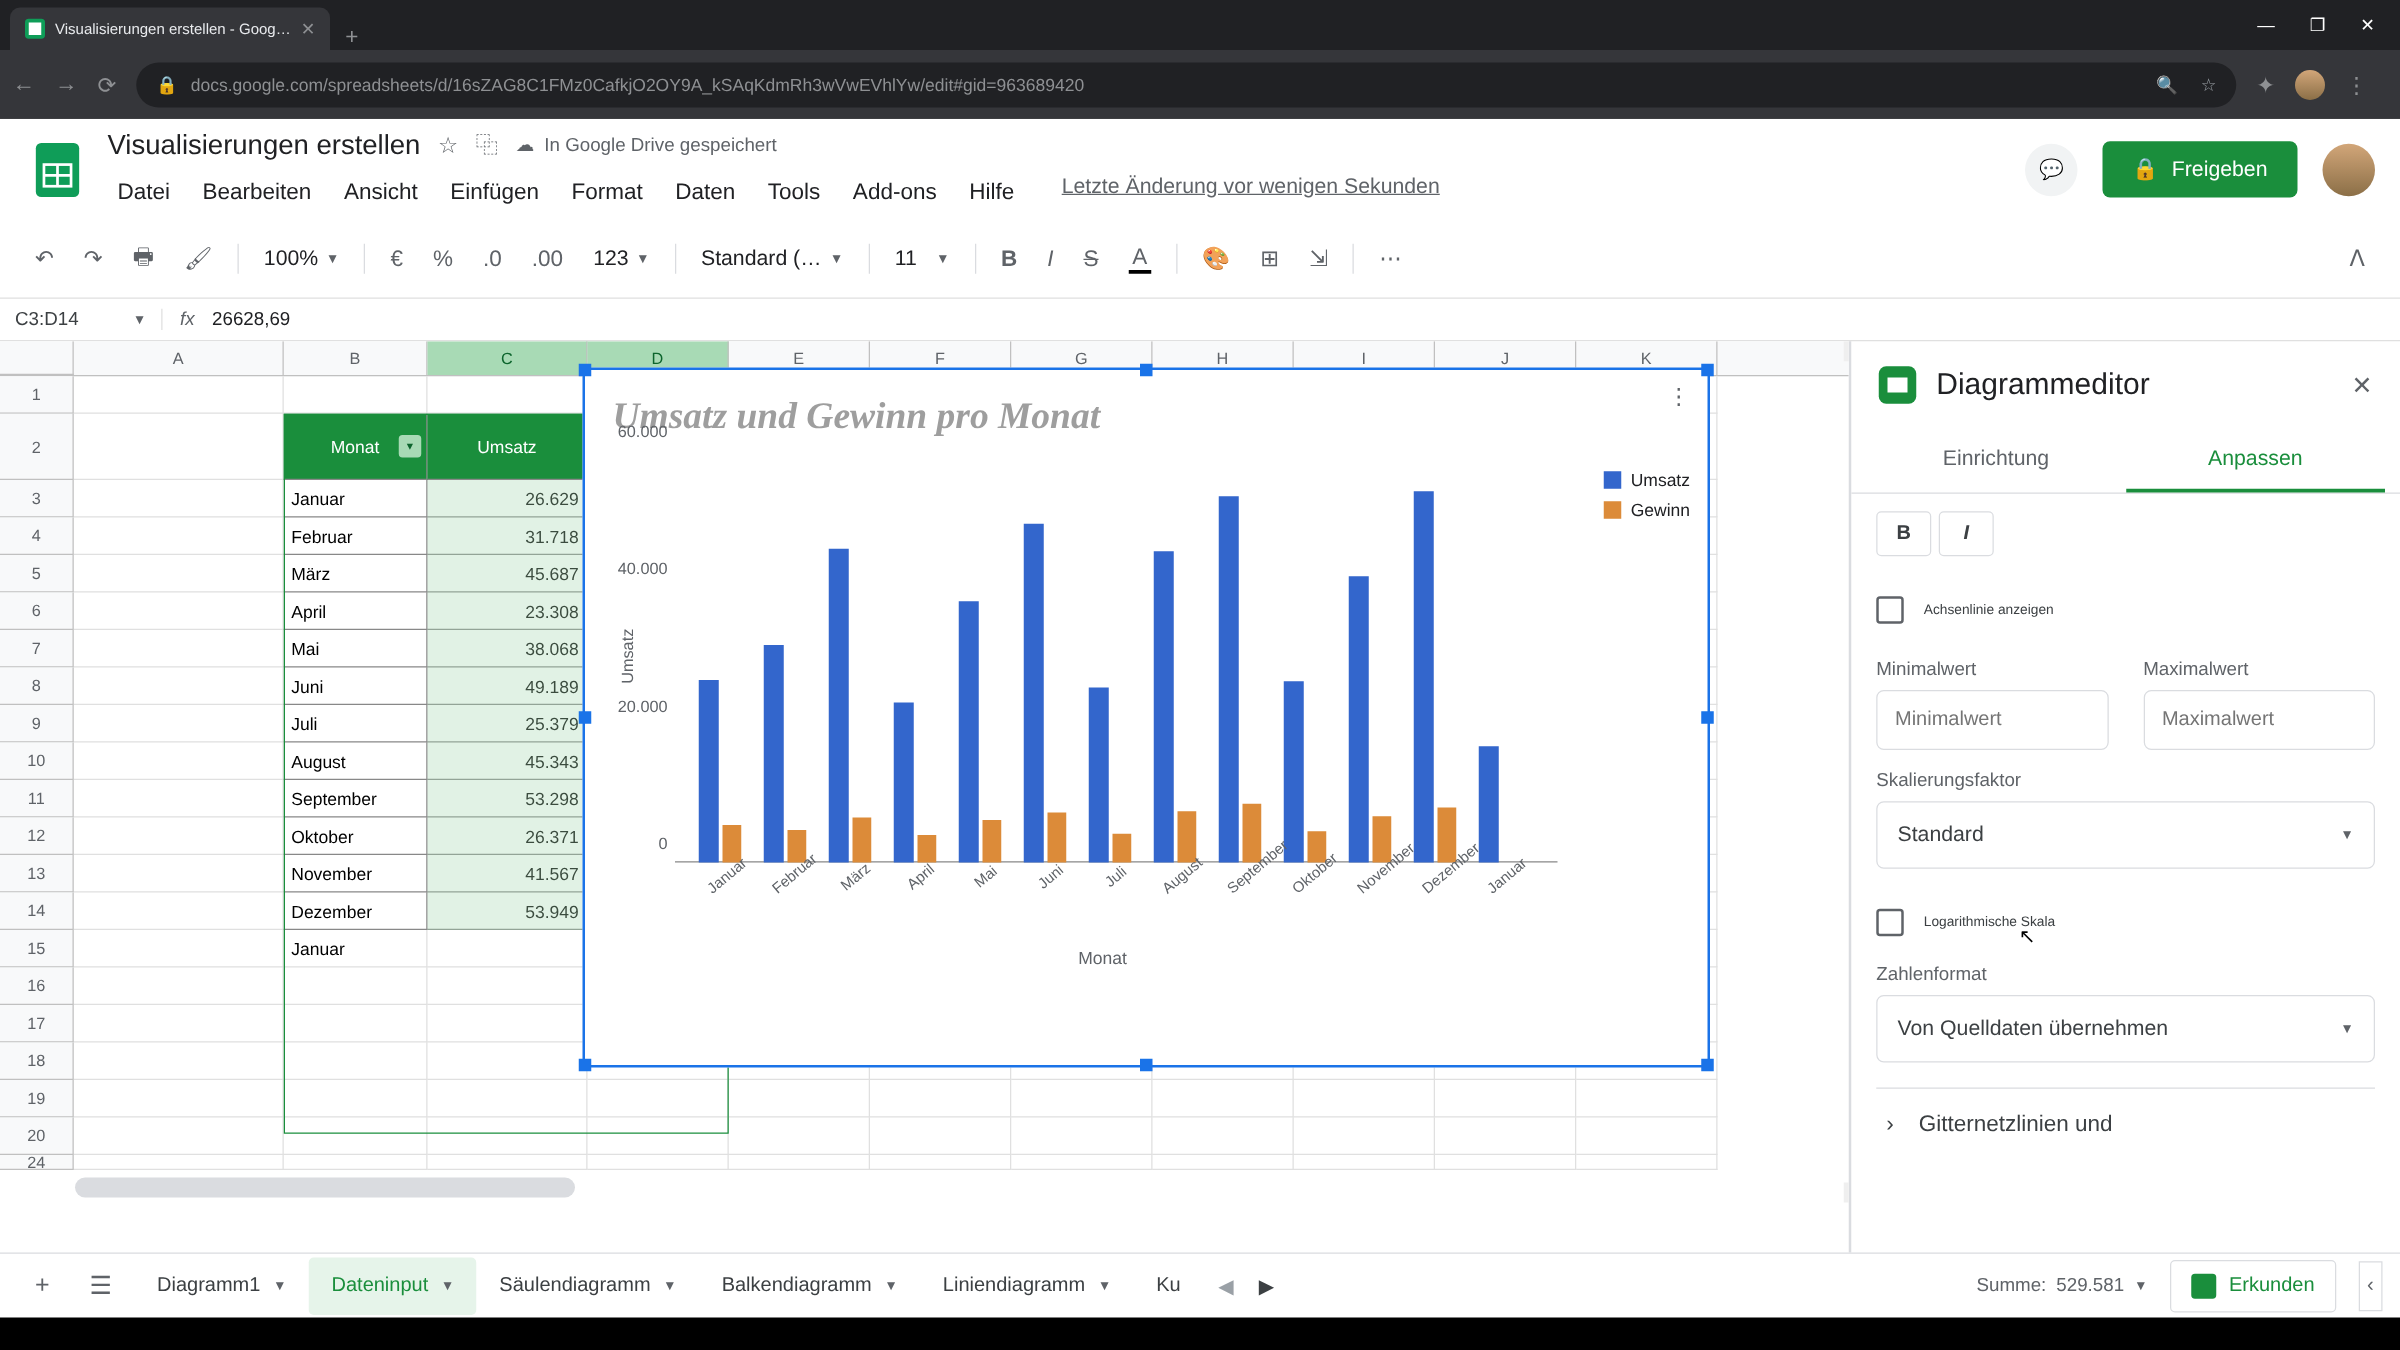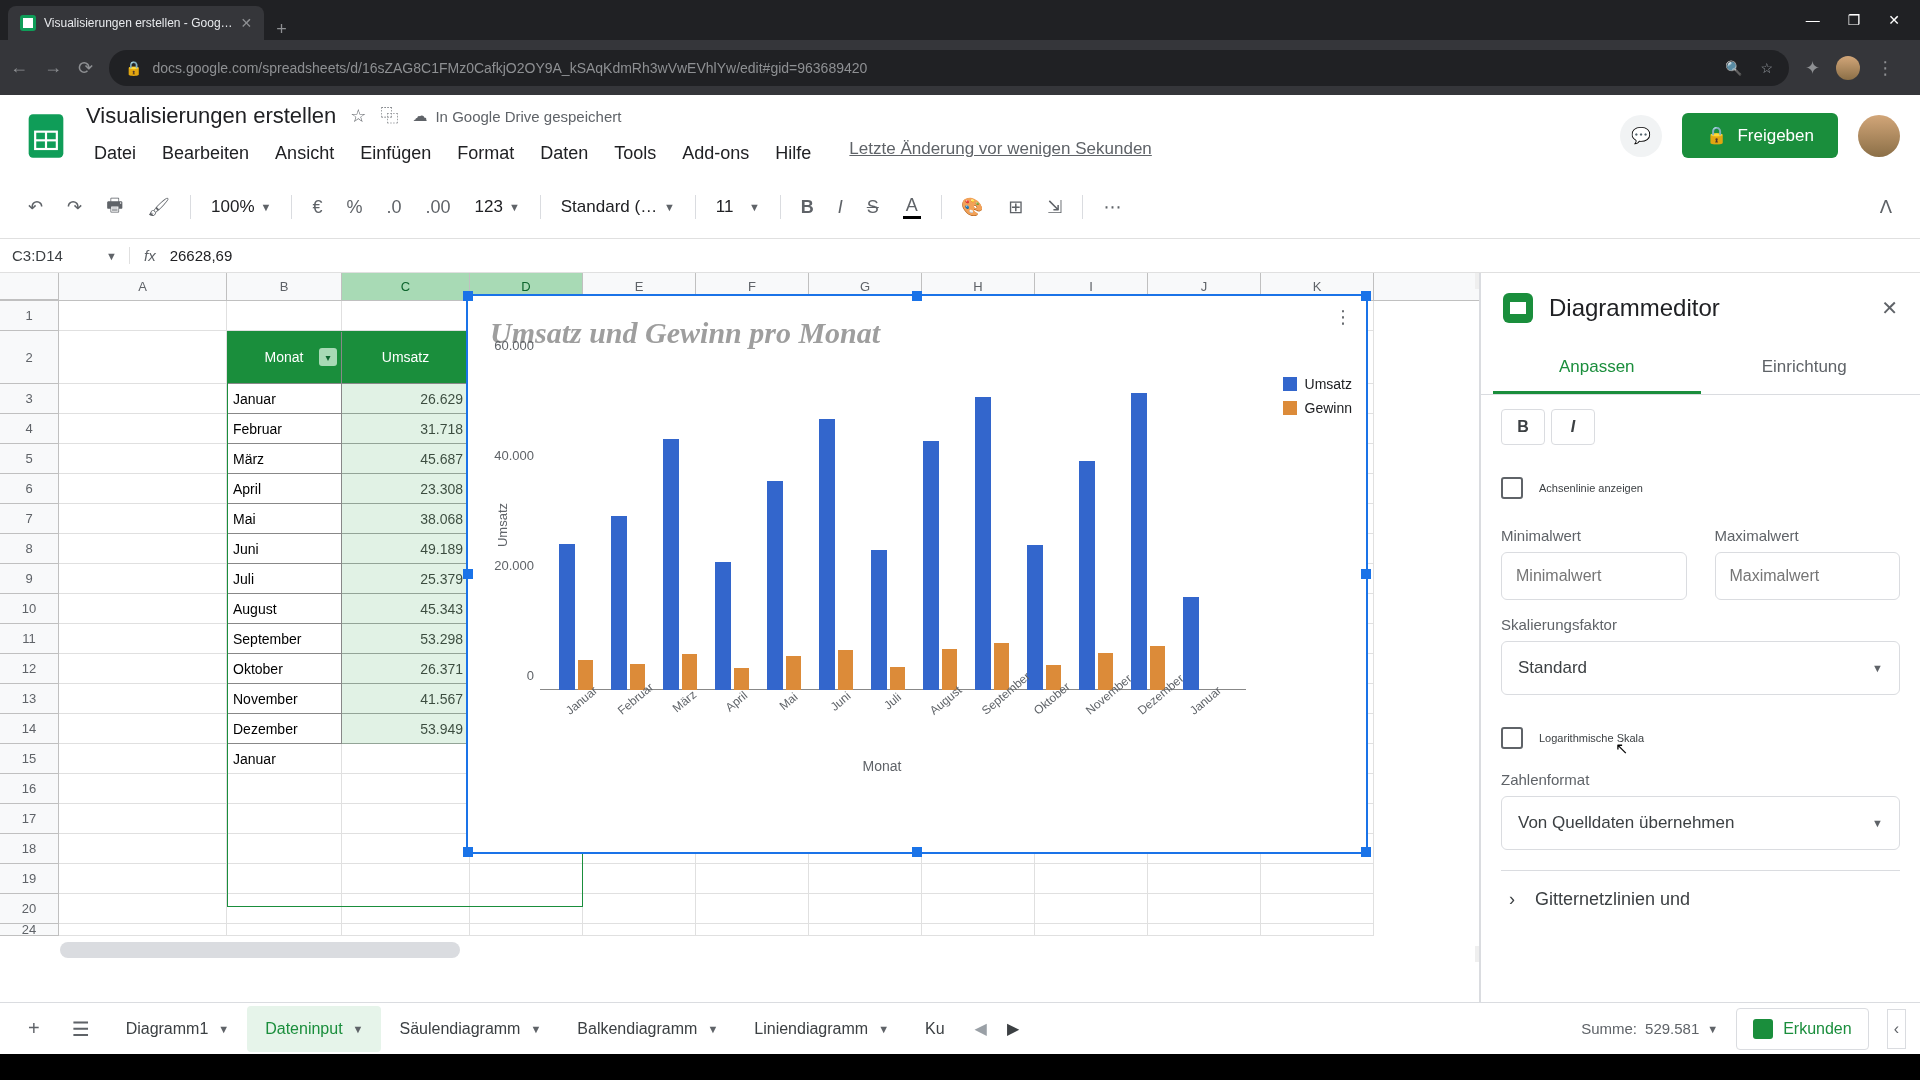--- a/index.html
+++ b/index.html
@@ -705,22 +705,22 @@
     </div>
   </div>
 
   <div class="editor-panel">
     <div class="editor-hdr">
       <div class="editor-hdr-icon"></div>
       <span class="editor-title">Diagrammeditor</span>
       <span class="editor-close">✕</span>
     </div>
     <div class="editor-tabs">
+      <div class="editor-tab">Einrichtung</div>
       <div class="editor-tab active">Anpassen</div>
-      <div class="editor-tab">Einrichtung</div>
     </div>
     <div class="editor-body">
       <div class="format-frag">
         <div class="fmt-btn">B</div>
         <div class="fmt-btn">
             <i>I</i>
           </div>
       </div>
       <div class="checkbox-row">
         <div class="checkbox"></div>

